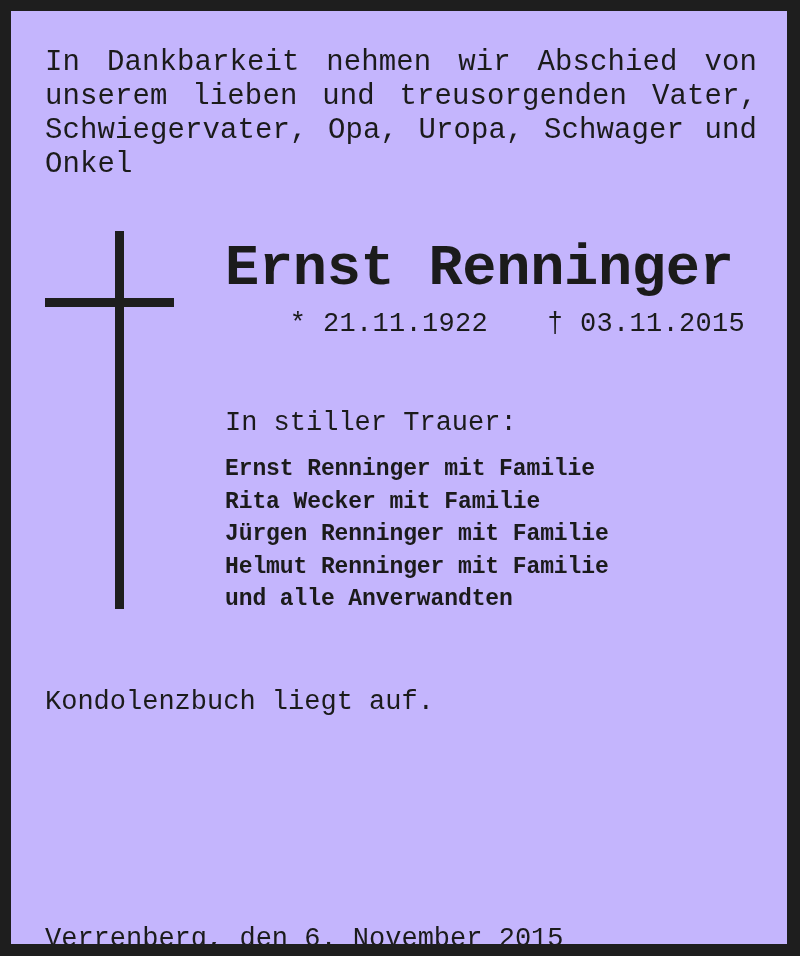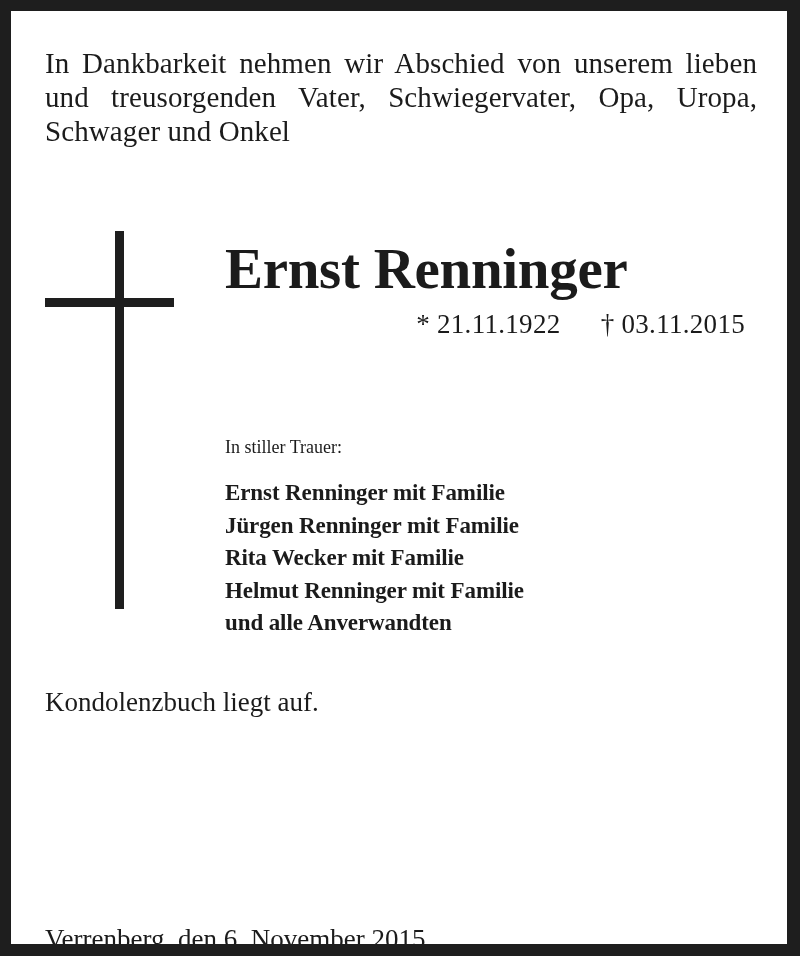--- a/index.html
+++ b/index.html
@@ -22,22 +22,23 @@
     width: 800px;
     height: 956px;
     background: #1e1e1e;
     padding: 11px 13px 12px 11px;
   }
 
   .obituary-sheet {
     position: relative;
     width: 100%;
     height: 100%;
-    background: #ffffff;
+    background: #c4b5fd;
     overflow: hidden;
+    font-family: Liberation Mono, monospace;
   }
 
   
   .intro-block {
     position: absolute;
     left: 34px;
     top: 35px;
     width: 712px;
     font-size: 29px;
     line-height: 34px;
@@ -92,22 +93,22 @@
     margin-top: 10px;
     font-size: 27px;
     line-height: 30px;
     letter-spacing: 0.3px;
     white-space: nowrap;
     text-align: right;
   }
   .life-dates .date-gap { display: inline-block; width: 26px; }
 
   .mourning-intro {
-    margin-top: 93px;
-    font-size: 18px;
+    margin-top: 69px;
+    font-size: 27px;
     line-height: 30px;
   }
 
   .mourners-list {
     margin-top: 15px;
     list-style: none;
   }
   .mourners-list li {
     font-size: 23px;
     font-weight: bold;
@@ -157,22 +158,22 @@
         <span>21.11.1922</span>
         <span class="date-gap"></span>
         <span>†</span>
         <span>03.11.2015</span>
       </div>
 
       <div class="mourning-intro">In stiller Trauer:</div>
 
       <ul class="mourners-list">
         <li>Ernst Renninger mit Familie</li>
+        <li>Rita Wecker mit Familie</li>
         <li>Jürgen Renninger mit Familie</li>
-        <li>Rita Wecker mit Familie</li>
         <li>Helmut Renninger mit Familie</li>
         <li>und alle Anverwandten</li>
       </ul>
     </div>
 
     <div class="funeral-block">
       <p>Kondolenzbuch liegt auf.</p>
     </div>
 
     <div class="place-date-line">Verrenberg, den 6. November 2015</div>

